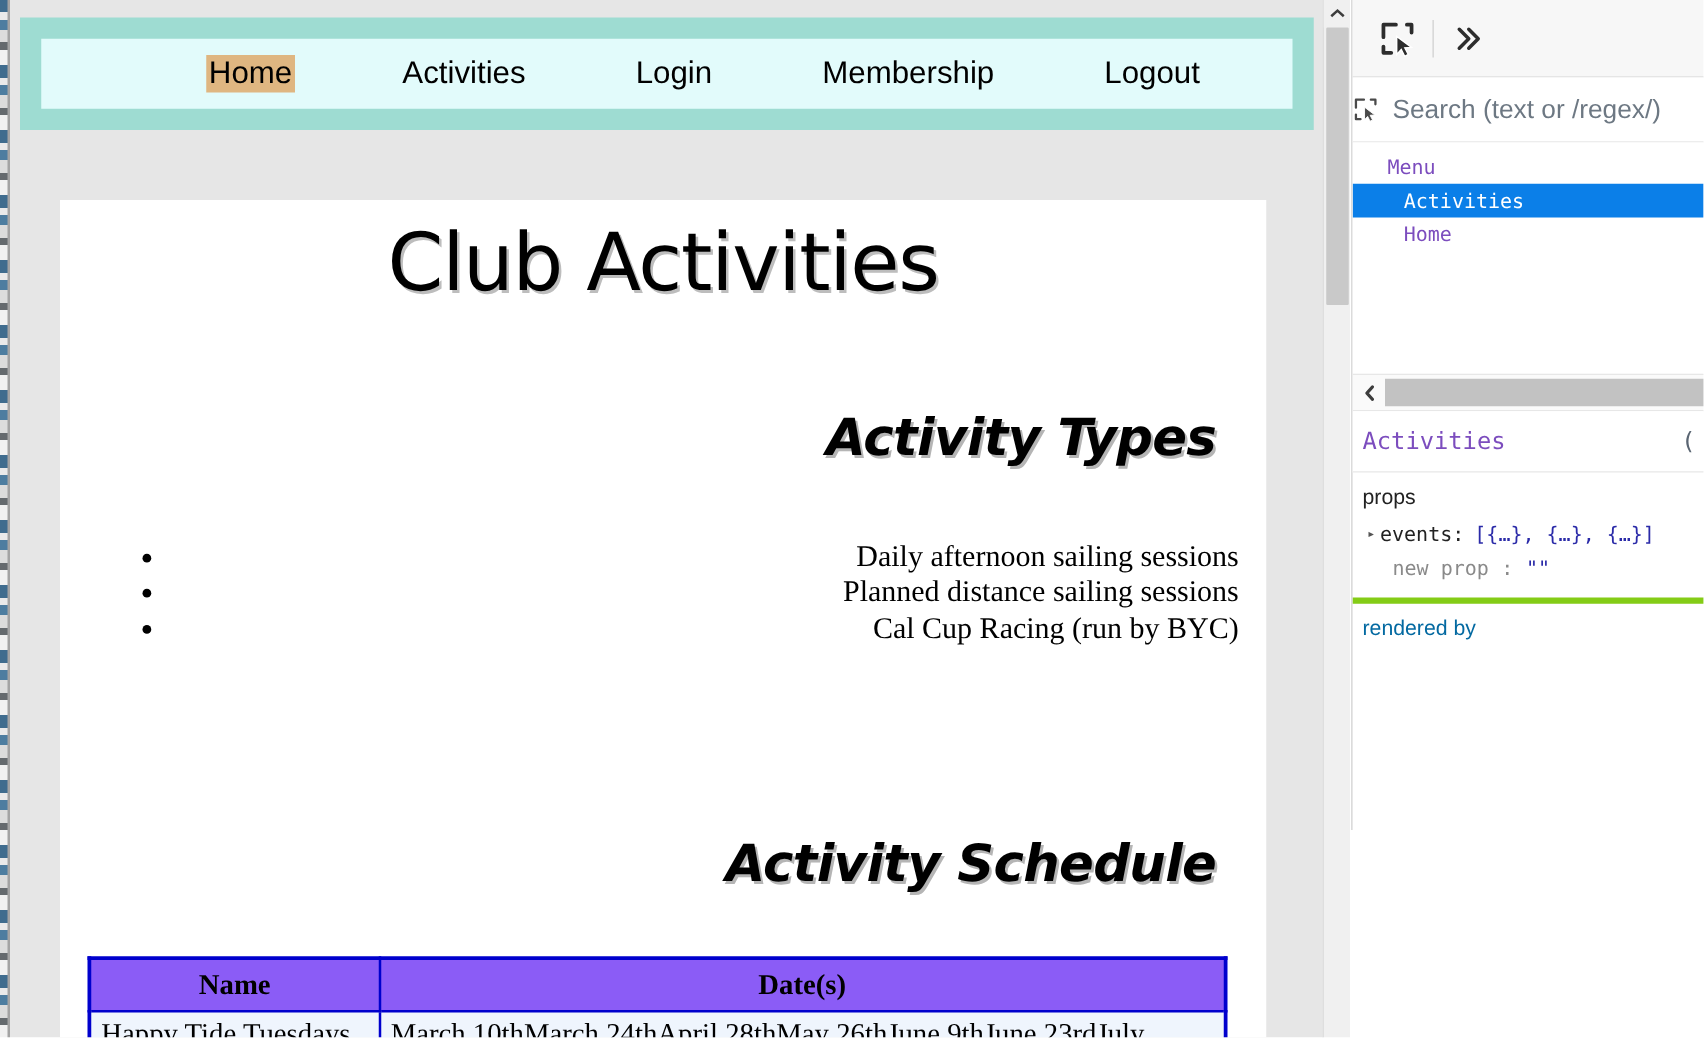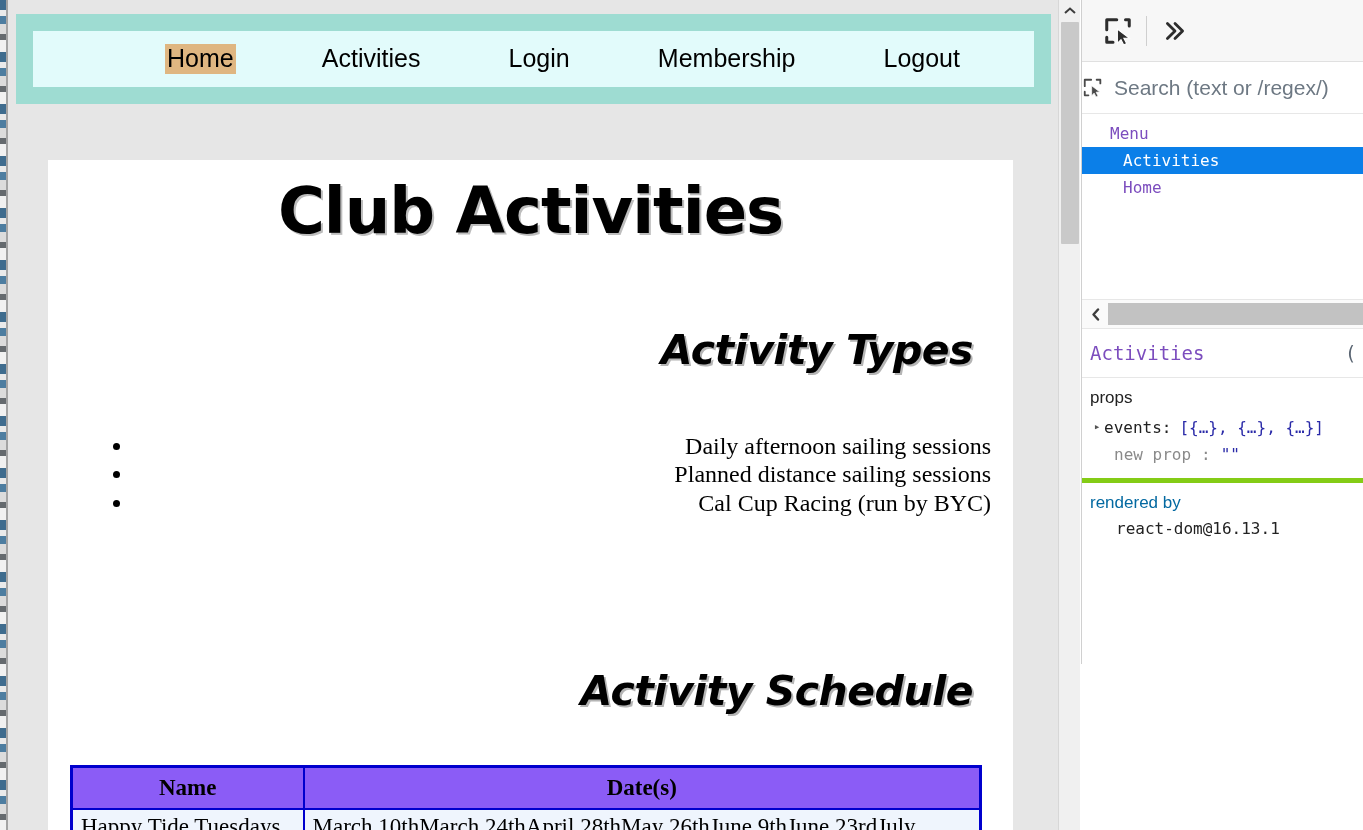--- a/index.html
+++ b/index.html
@@ -95,21 +95,21 @@
     min-height: 690px;
     background: #ffffff;
     padding: 0 22px 30px 22px;
   }
 
   .title-main {
     margin: 0;
     padding-top: 14px;
     text-align: center;
     font-family: "DejaVu Sans", sans-serif;
-    font-weight: bold;
+    font-weight: normal;
     font-size: 64px;
     letter-spacing: -1px;
     color: #000;
     text-shadow: 2px 2px 0 #bdbdbd;
   }
 
   .title-section {
     margin: 0;
     text-align: right;
     font-family: "DejaVu Sans", sans-serif;
@@ -480,17 +480,16 @@
         </div>
       <div class="dt-prop-row dt-newprop">
         <span>new prop</span>
         <span style="padding:0 10px">:</span>
         <span class="val">""</span>
       </div>
     </div>
 
     <div class="dt-rendered">
       <div class="dt-rendered-title">rendered by</div>
-      <div class="dt-rendered-val">react-dom@16.13.1</div>
     </div>
 
   </div>
 </div>
 
 </body></html>

